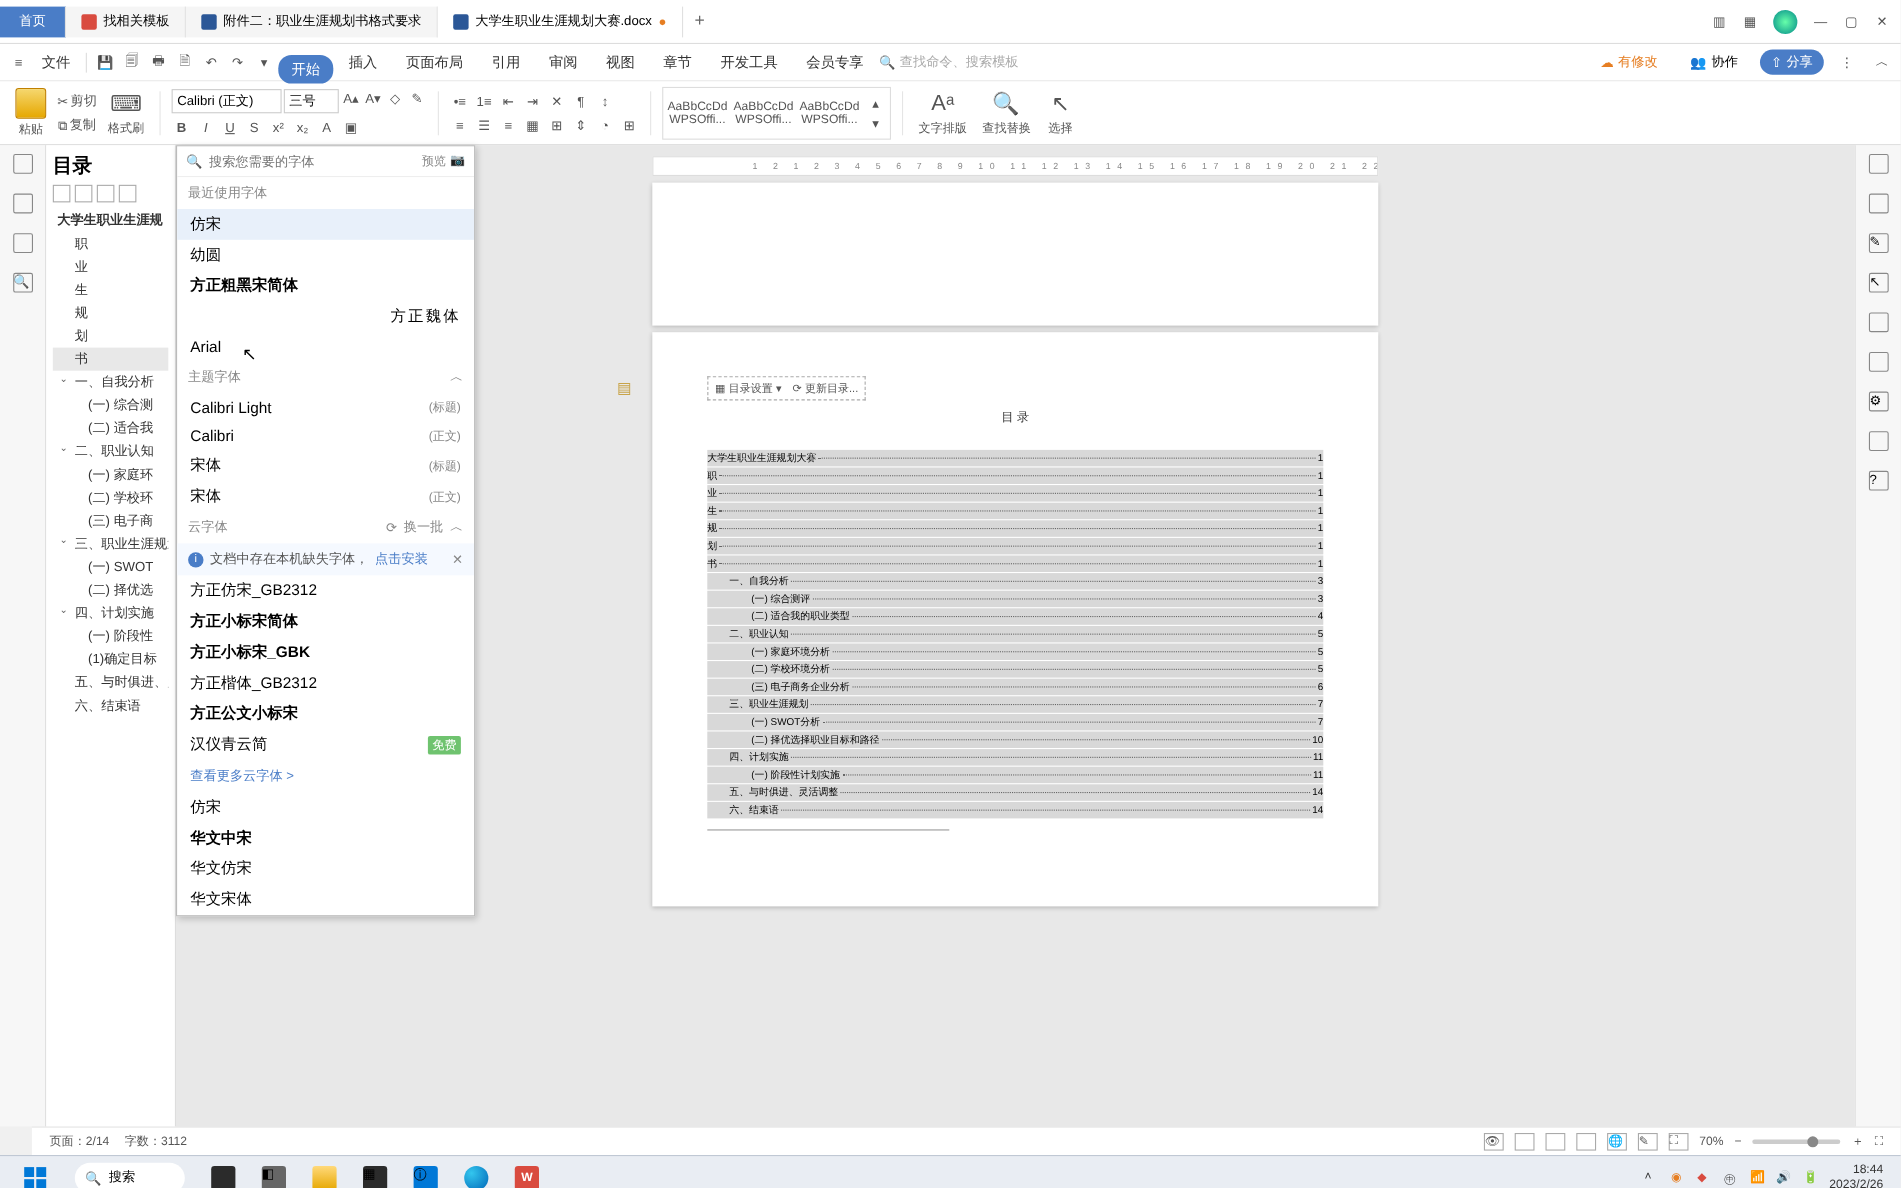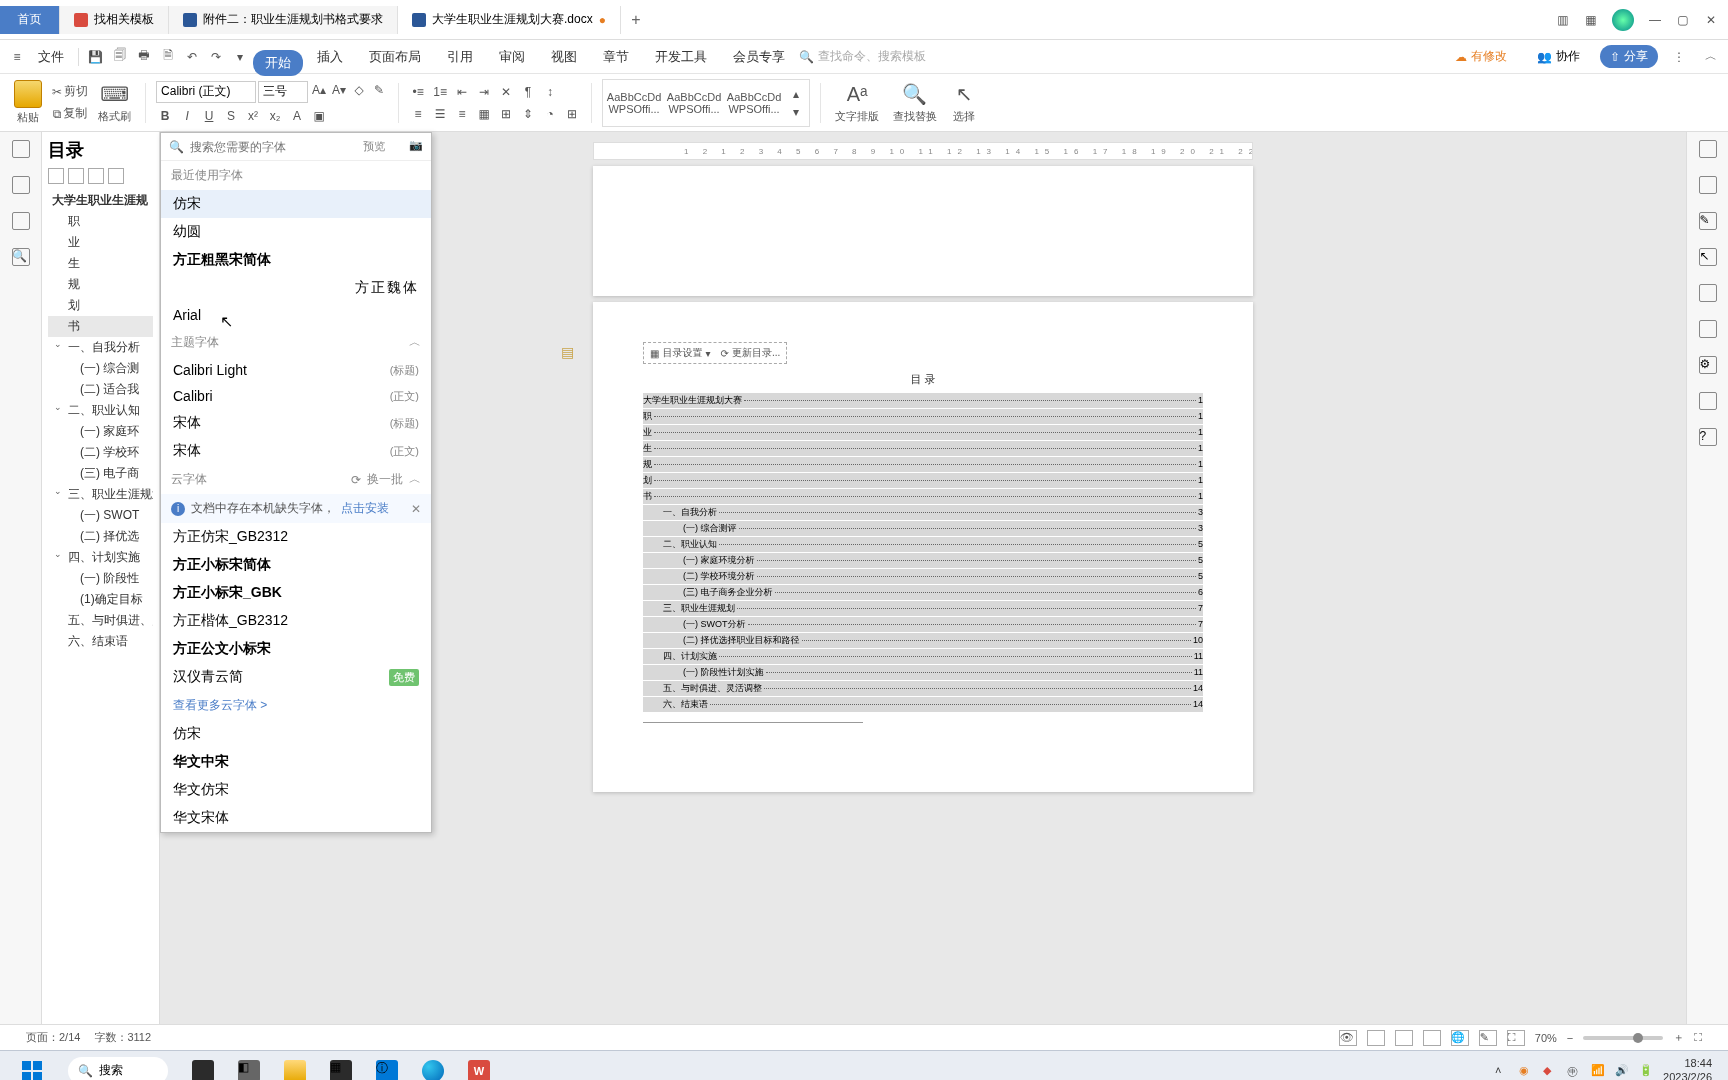--- a/index.html
+++ b/index.html
@@ -62,55 +62,55 @@
 .outline-item.lvl2 { padding-left: 20px; }
 .outline-item.lvl3 { padding-left: 32px; }
 .outline-item.bold { font-weight: bold; }
 .outline-item.hl { background: #e8e8e8; }
 .caret { position: absolute; left: 6px; font-size: 9px; color: #666; }
 
 
 .font-dropdown { width: 272px; background: #fff; border: 1px solid #bbb; box-shadow: 2px 2px 6px rgba(0,0,0,0.2); position: absolute; left: 160px; top: 0; z-index: 10; max-height: 100%; overflow-y: auto; }
 .font-search { display: flex; align-items: center; padding: 6px 8px; border-bottom: 1px solid #eee; gap: 6px; }
 .font-search input { border: none; flex: 1; font-size: 12px; outline: none; }
-.font-search-btns { display: flex; gap: 24px; font-size: 11px; color: #888; }
+.font-search-btns { display: flex; gap: 4px; font-size: 11px; color: #888; }
 .font-section-hdr { padding: 6px 10px; font-size: 12px; color: #888; display: flex; justify-content: space-between; align-items: center; }
 .font-item { padding: 5px 12px; font-size: 14px; display: flex; justify-content: space-between; align-items: center; cursor: pointer; }
 .font-item:hover, .font-item.hover { background: #e8f0fa; }
 .font-item .tag { font-size: 11px; color: #888; }
 .font-item.bold { font-weight: bold; }
 .font-item.stretched { font-family: "SimSun"; letter-spacing: 2px; justify-content: flex-end; }
 .font-warning { display: flex; align-items: center; gap: 6px; padding: 6px 10px; font-size: 12px; color: #555; background: #f5f9ff; }
 .font-warning .info-icon { width: 14px; height: 14px; border-radius: 50%; background: #4a7dc7; color: #fff; display: flex; align-items: center; justify-content: center; font-size: 10px; }
 .font-warning .link { color: #4a7dc7; cursor: pointer; }
 .font-warning .close { margin-left: auto; color: #888; cursor: pointer; }
 .font-more-link { padding: 6px 12px; color: #4a7dc7; font-size: 12px; cursor: pointer; }
 
 
 .canvas { flex: 1; background: #e8e8e8; overflow: auto; position: relative; padding: 10px 0; }
 .ruler { height: 18px; background: #fff; font-size: 8px; color: #888; margin: 0 auto; width: 660px; display: flex; align-items: center; padding-left: 90px; letter-spacing: 6px; border: 1px solid #ddd; white-space: nowrap; overflow: hidden; }
 .page { width: 660px; margin: 6px auto; background: #fff; box-shadow: 0 1px 4px rgba(0,0,0,0.2); padding: 40px 50px; position: relative; }
 .page.short { height: 130px; }
 .toc-controls { display: flex; gap: 10px; margin-bottom: 8px; font-size: 10px; color: #555; border: 1px dashed #aaa; padding: 3px 6px; width: fit-content; }
 .toc-controls span { display: flex; align-items: center; gap: 3px; }
-.toc-title { text-align: center; font-size: 11px; margin-bottom: 6px; color: #333; }
+.toc-title { text-align: center; font-size: 11px; margin-bottom: 22px; color: #333; }
 .toc-body { font-size: 9px; }
 .toc-line { display: flex; align-items: baseline; padding: 1px 0; background: #d8d8d8; margin-bottom: 1px; }
 .toc-line.indent1 { padding-left: 20px; background: #d8d8d8; }
 .toc-line.indent2 { padding-left: 40px; background: #d8d8d8; }
 .toc-text { white-space: nowrap; }
 .toc-dots { flex: 1; border-bottom: 1px dotted #666; margin: 0 2px; transform: translateY(-2px); }
 .toc-pg { }
 .page-footer-box { margin-top: 10px; height: 30px; border-top: 1px solid #999; width: 220px; }
 
 
 .right-strip { width: 42px; background: #f7f7f7; border-left: 1px solid #ddd; display: flex; flex-direction: column; align-items: center; padding-top: 8px; gap: 18px; }
 
 
-.statusbar { height: 26px; background: #fff; border-top: 1px solid #ddd; display: flex; align-items: center; padding: 0 26px; font-size: 11px; color: #555; gap: 14px; }
+.statusbar { height: 26px; background: #fff; border-top: 1px solid #ddd; display: flex; align-items: center; padding: 0 16px; font-size: 11px; color: #555; gap: 14px; margin-left: 29px; }
 .status-right { margin-left: auto; display: flex; align-items: center; gap: 10px; }
 .zoom-slider { width: 80px; height: 4px; background: #ccc; position: relative; border-radius: 2px; }
 .zoom-thumb { width: 10px; height: 10px; background: #888; border-radius: 50%; position: absolute; top: -3px; left: 50px; }
 .view-btn { width: 18px; height: 16px; border: 1px solid #aaa; }
 
 
 .taskbar { height: 40px; background: #e9edf3; display: flex; align-items: center; padding: 0 8px; gap: 0; border-top: 1px solid #c0c8d4; }
 .task-item { height: 40px; padding: 0 12px; display: flex; align-items: center; justify-content: center; }
 .task-item.start { width: 48px; }
 .start-logo { width: 20px; height: 20px; display: grid; grid-template-columns: 1fr 1fr; grid-template-rows: 1fr 1fr; gap: 2px; }
@@ -494,20 +494,25 @@
           <div class="toc-line indent1">
             <span class="toc-text">一、自我分析</span>
             <span class="toc-dots"></span>
             <span class="toc-pg">3</span>
           </div>
           <div class="toc-line indent2">
             <span class="toc-text">(一) 综合测评</span>
             <span class="toc-dots"></span>
             <span class="toc-pg">3</span>
           </div>
+          <div class="toc-line indent2">
+            <span class="toc-text">(二) 适合我的职业类型</span>
+            <span class="toc-dots"></span>
+            <span class="toc-pg">4</span>
+          </div>
           <div class="toc-line indent1">
             <span class="toc-text">二、职业认知</span>
             <span class="toc-dots"></span>
             <span class="toc-pg">5</span>
           </div>
           <div class="toc-line indent2">
             <span class="toc-text">(一) 家庭环境分析</span>
             <span class="toc-dots"></span>
             <span class="toc-pg">5</span>
           </div>

